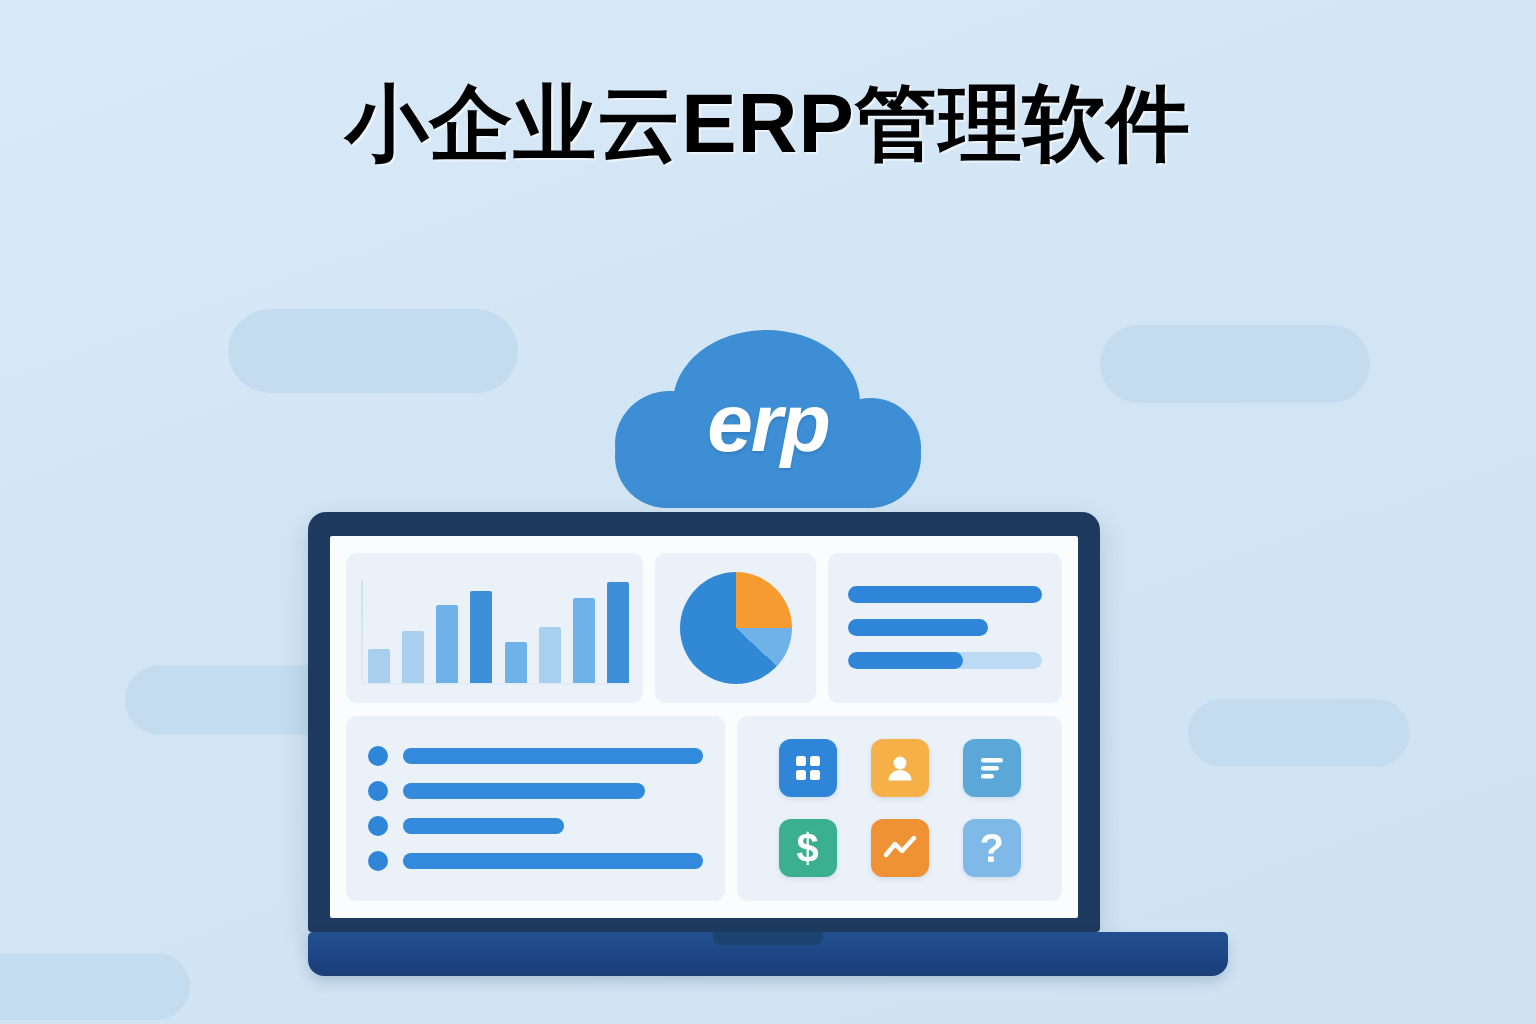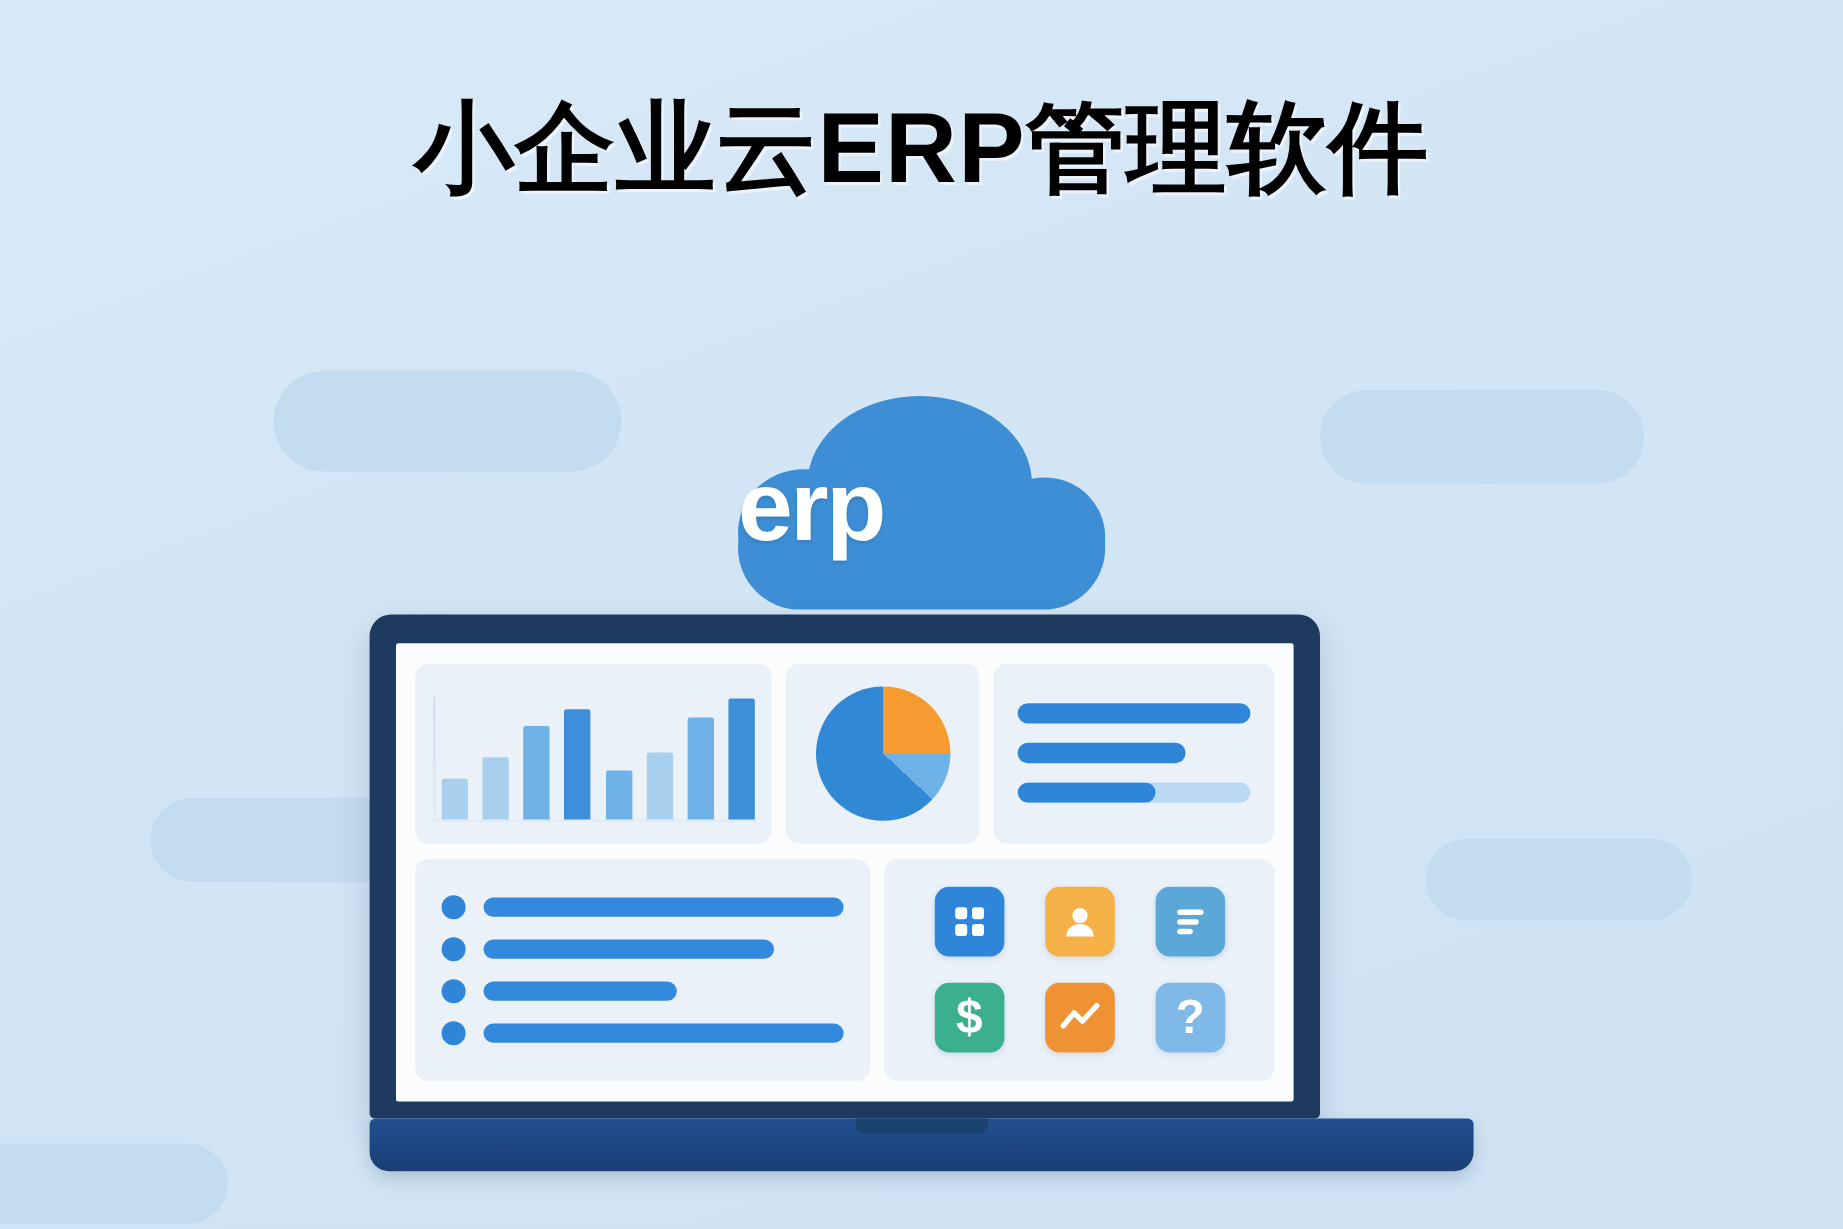--- a/index.html
+++ b/index.html
@@ -52,24 +52,25 @@
     position:absolute; left:0; bottom:0; width:100%; height:58%;
     background:#3d8ed4; border-radius:999px;
   }
   .logo-cloud .lpuff { position:absolute; border-radius:50%; background:#3d8ed4; }
   .logo-cloud .lp1 { left:19%; top:0; width:61%; height:82%; }
   .logo-cloud .lp2 { left:0; top:34%; width:36%; height:60%; }
   .logo-cloud .lp3 { right:0; top:38%; width:33%; height:56%; }
   .logo-cloud .ltext {
     position:absolute; left:0; right:0; top:50%;
     transform:translateY(-46%);
-    text-align:left; color:#ffffff;
+    text-align:center; color:#ffffff;
     font-size:82px; font-weight:bold; letter-spacing:-2px;
     z-index:3;
     text-shadow:0 2px 3px rgba(20,70,120,.22);
+    font-style:italic;
   }
 
   
   .laptop { position:absolute; left:50%; transform:translateX(-50%); top:512px; z-index:7; }
   .lid {
     width:792px; height:420px;
     background:#1e3a5f;
     border-radius:18px 18px 4px 4px;
     padding:24px 22px 14px 22px;
     box-shadow:0 10px 26px rgba(30,58,95,.18);

